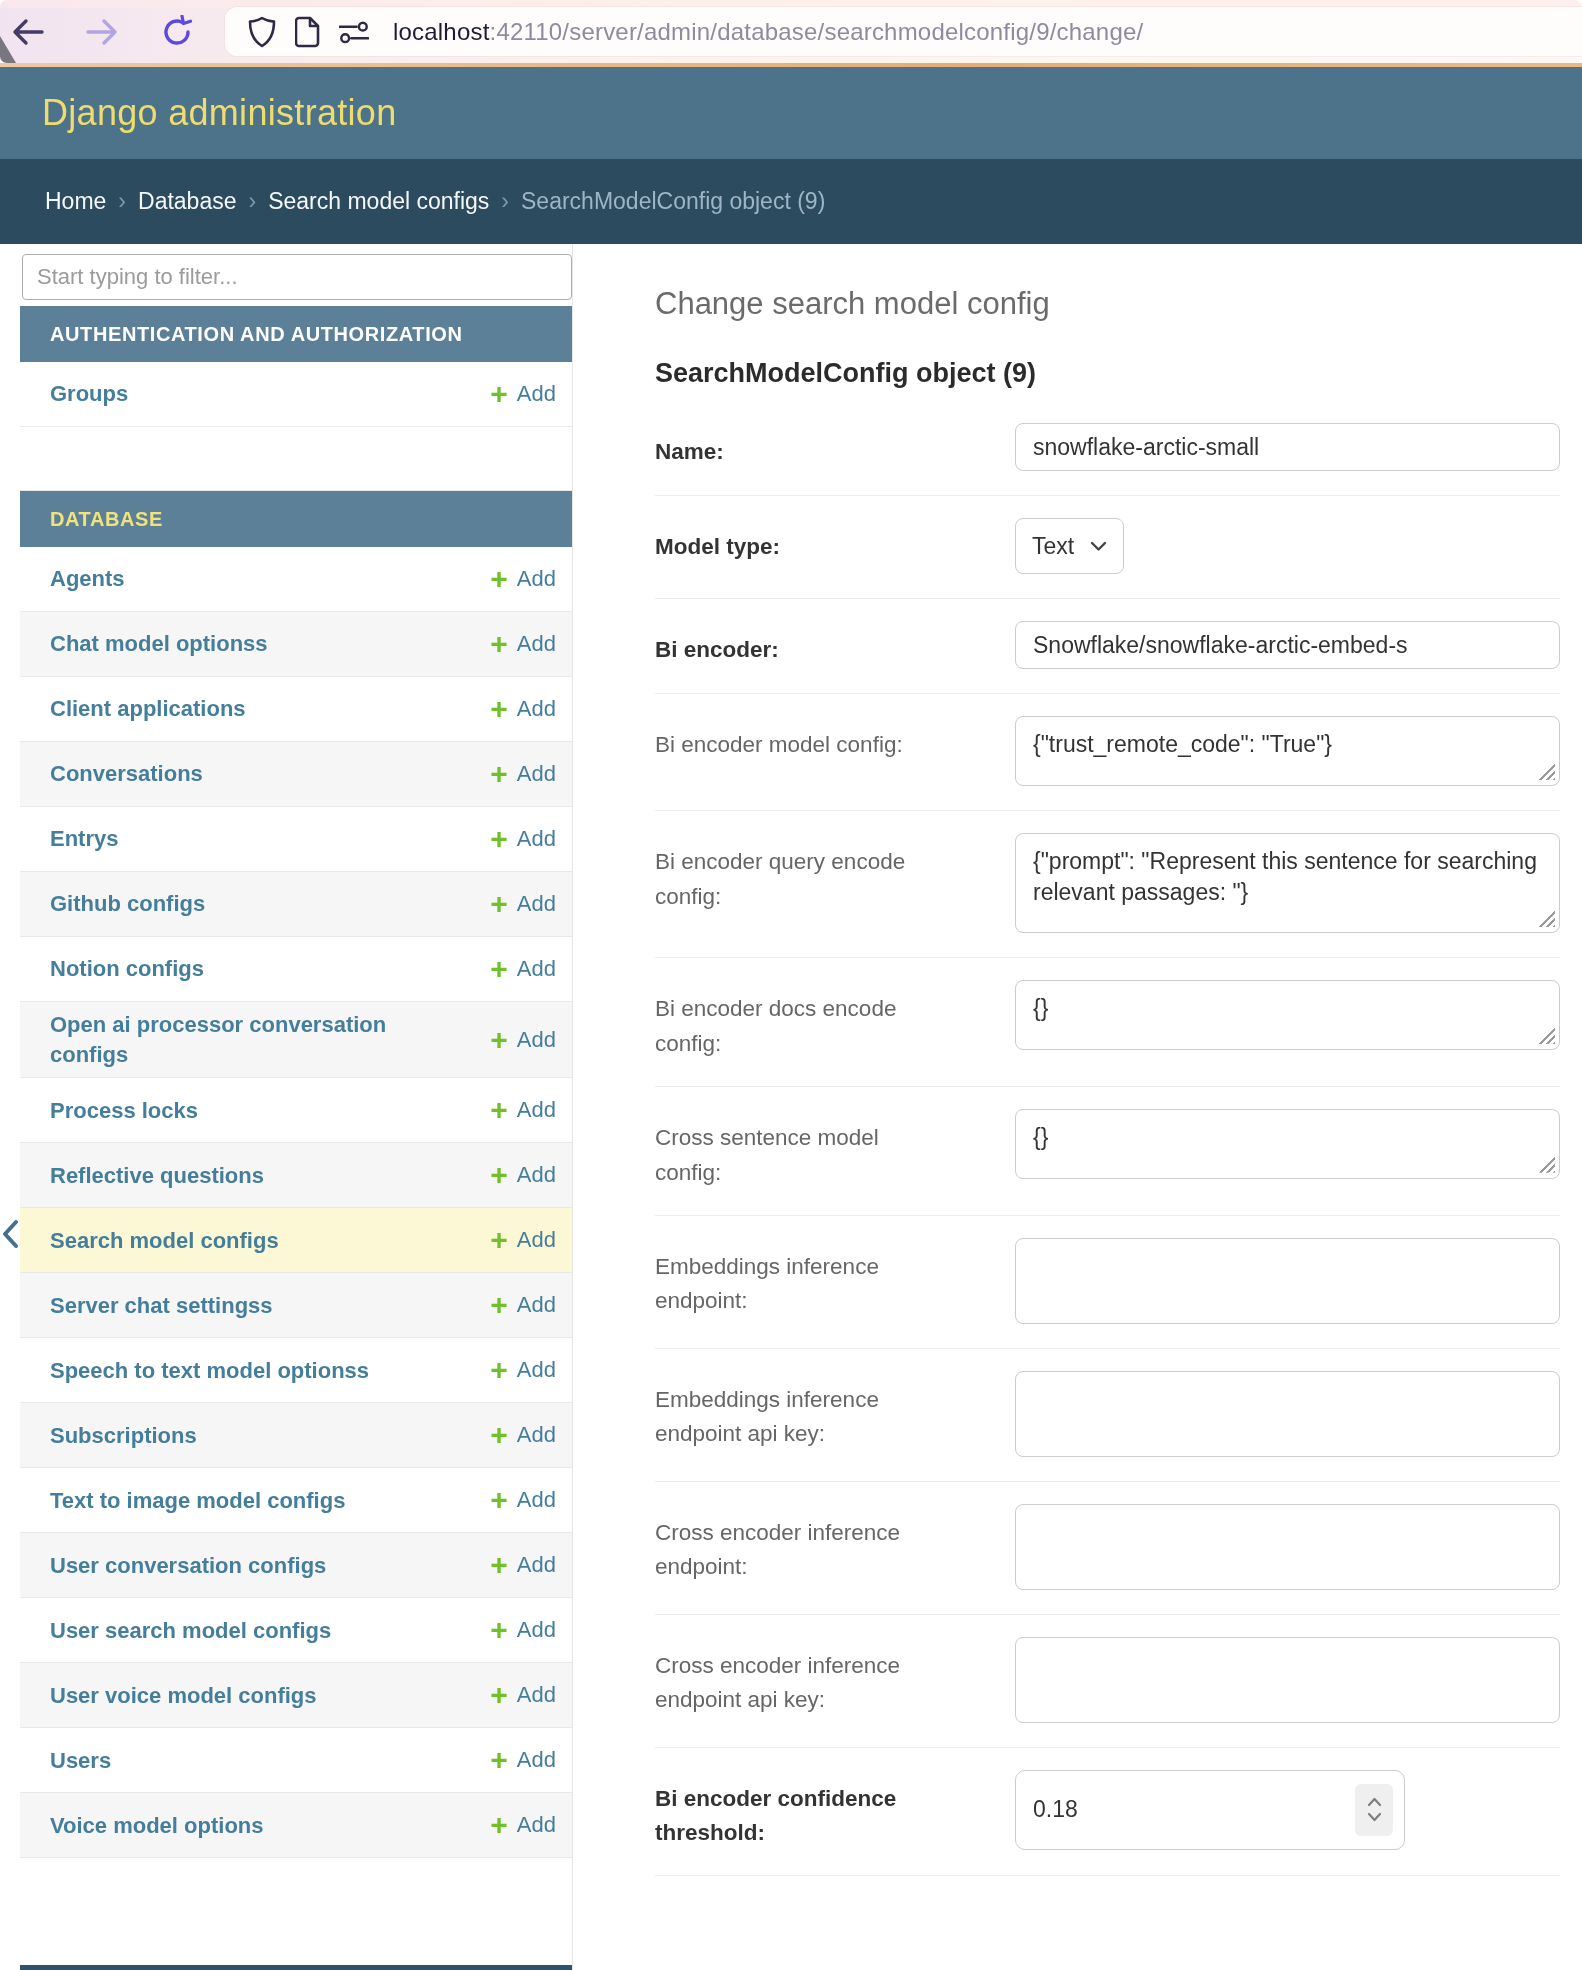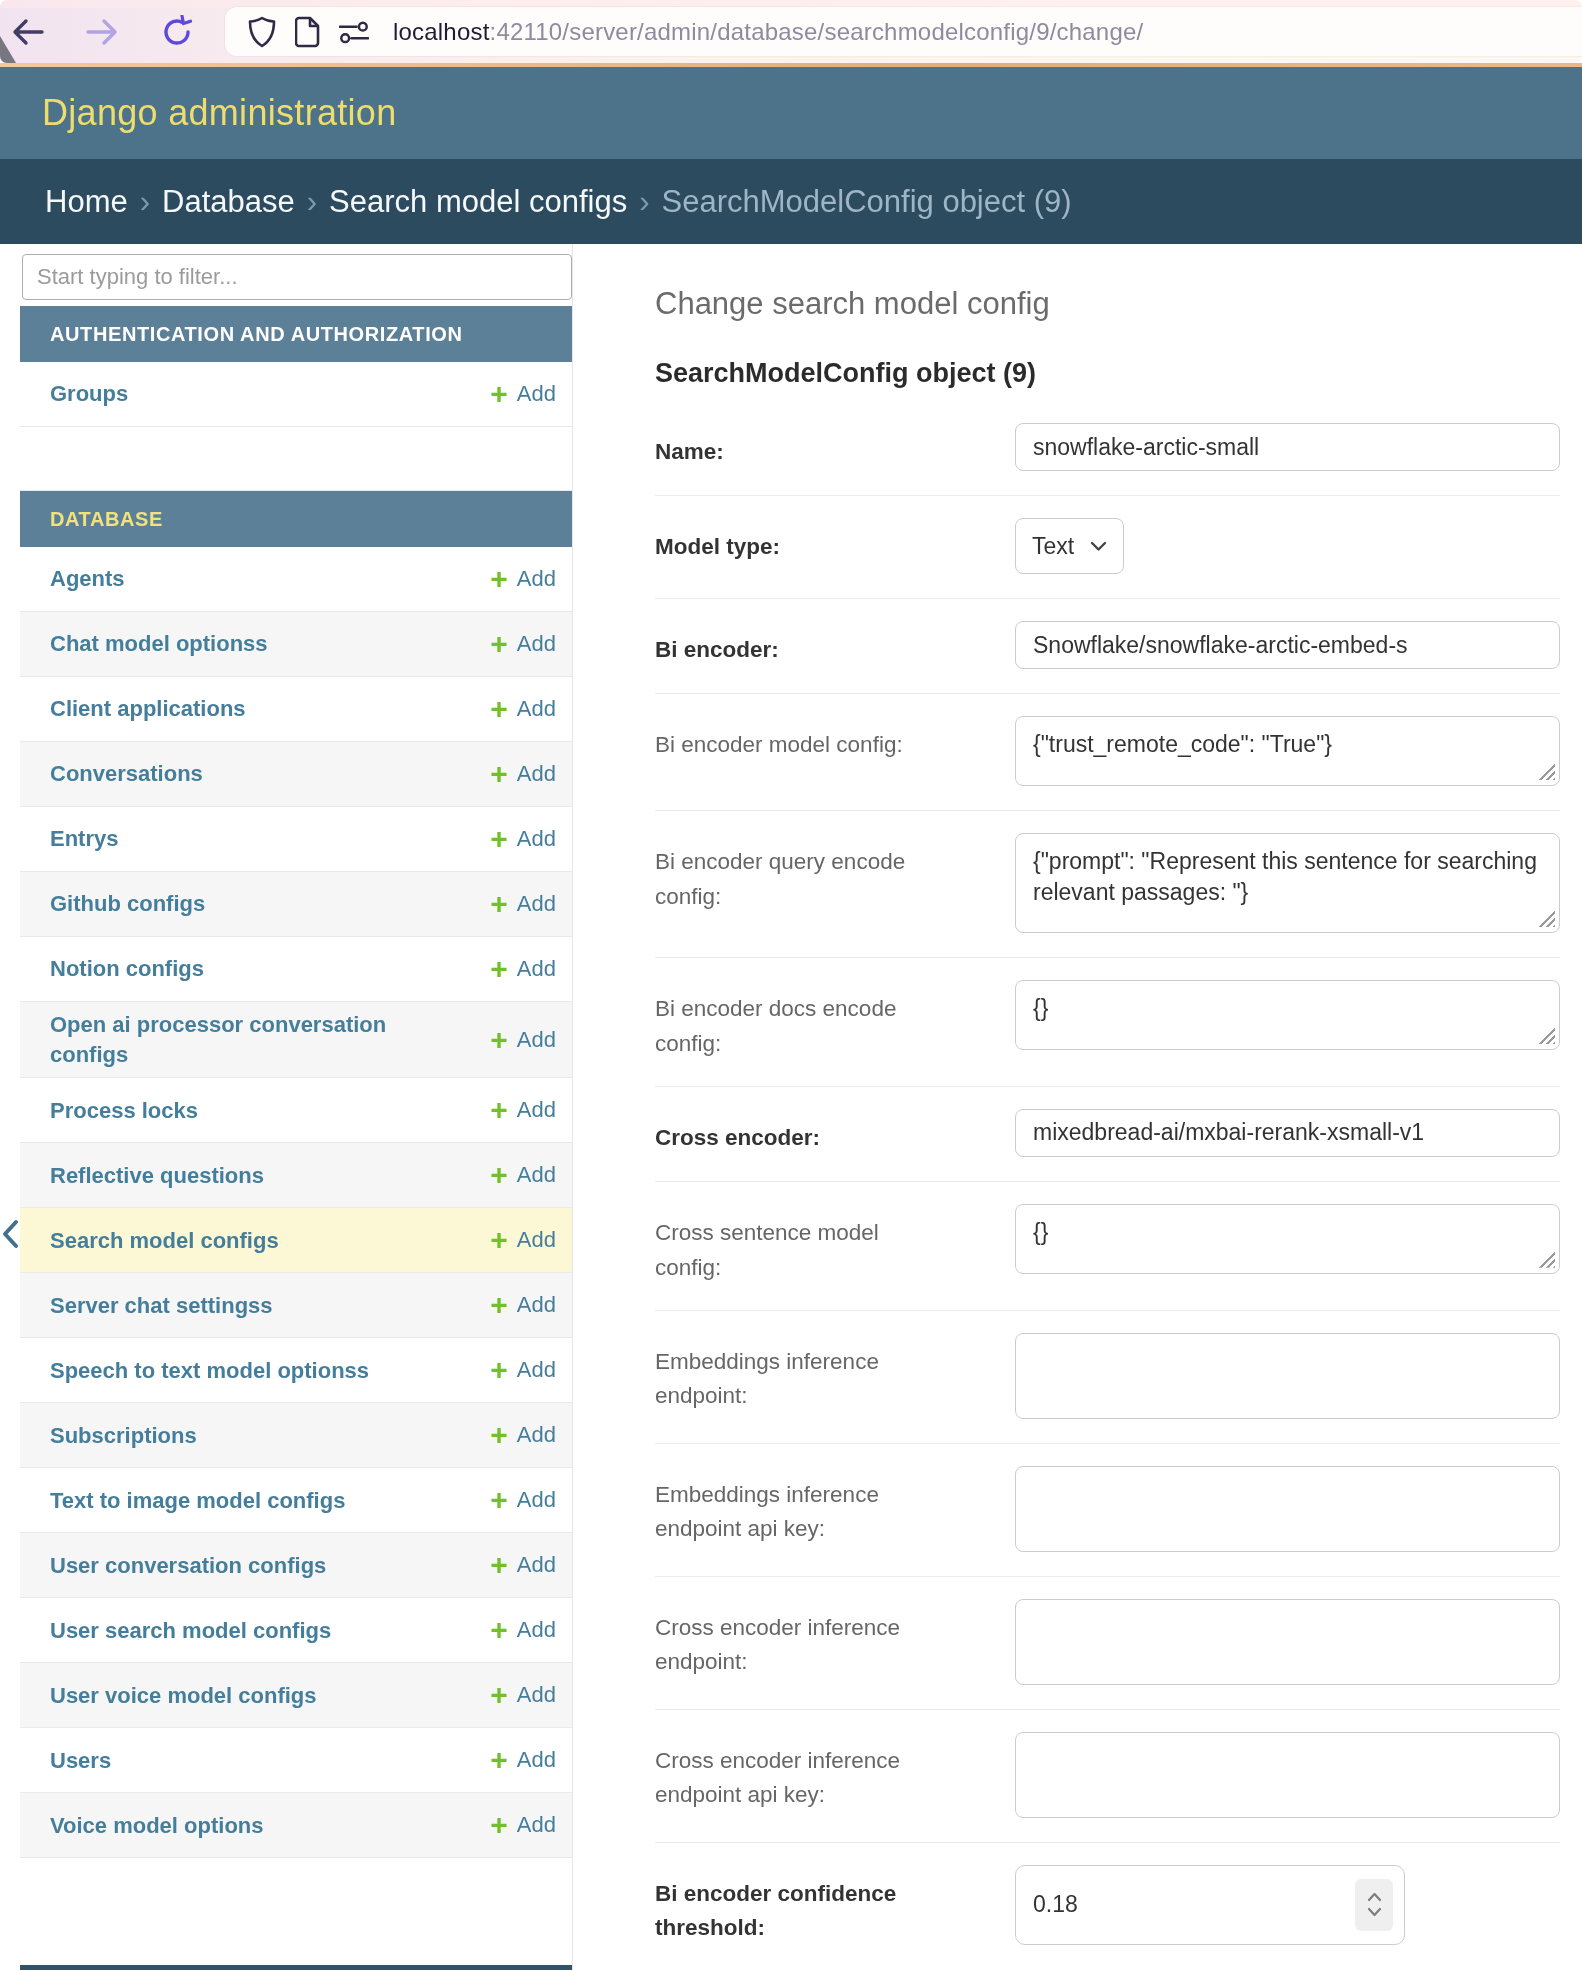--- a/index.html
+++ b/index.html
@@ -28,21 +28,21 @@
   .url-host { color:#201b33; }
   .url-rest { color:#8f8a9e; }
   .warm-line { height:4px; background:linear-gradient(90deg,#efc9a2,#e2ae76 60%,#e8b987); }
 
   
   .dj-header { height:92px; background:#4c7389; display:flex; align-items:center; padding-left:42px; }
   .dj-title { color:#eedd6e; font-size:36px; font-weight:300; text-decoration:none; letter-spacing:0.3px; }
 
   
   .crumbs { height:85px; background:#2d4b5f; display:flex; align-items:center;
-    padding-left:45px; font-size:31px; }
+    padding-left:45px; font-size:23px; }
   .crumb-link { color:#f4f8fa; text-decoration:none; cursor:pointer; }
   .crumb-sep { color:#7e9aac; margin:0 12px; }
   .crumb-current { color:#9db5c5; }
 
   
   .content { display:flex; height:1730px; position:relative; }
 
   
   .side-col { width:573px; flex:0 0 573px; position:relative; display:flex; flex-direction:column;
     padding-left:20px; border-right:1px solid #e6e6e6; }
@@ -372,24 +372,20 @@
         <div class="form-row">
           <label class="f-label">Bi encoder docs encode config:</label>
           <div class="f-control">
             <div class="t-area-wrap">
               <textarea class="t-area" style="height: 70px;">{}</textarea>
               <div class="grip"></div>
             </div>
           </div>
         </div>
         <div class="form-row">
-          <label class="f-label req">Cross encoder:</label>
-          <div class="f-control"><input class="t-input" type="text" value="mixedbread-ai/mxbai-rerank-xsmall-v1" style=""></div>
-        </div>
-        <div class="form-row">
           <label class="f-label">Cross sentence model config:</label>
           <div class="f-control">
             <div class="t-area-wrap">
               <textarea class="t-area" style="height: 70px;">{}</textarea>
               <div class="grip"></div>
             </div>
           </div>
         </div>
         <div class="form-row">
           <label class="f-label">Embeddings inference endpoint:</label>

